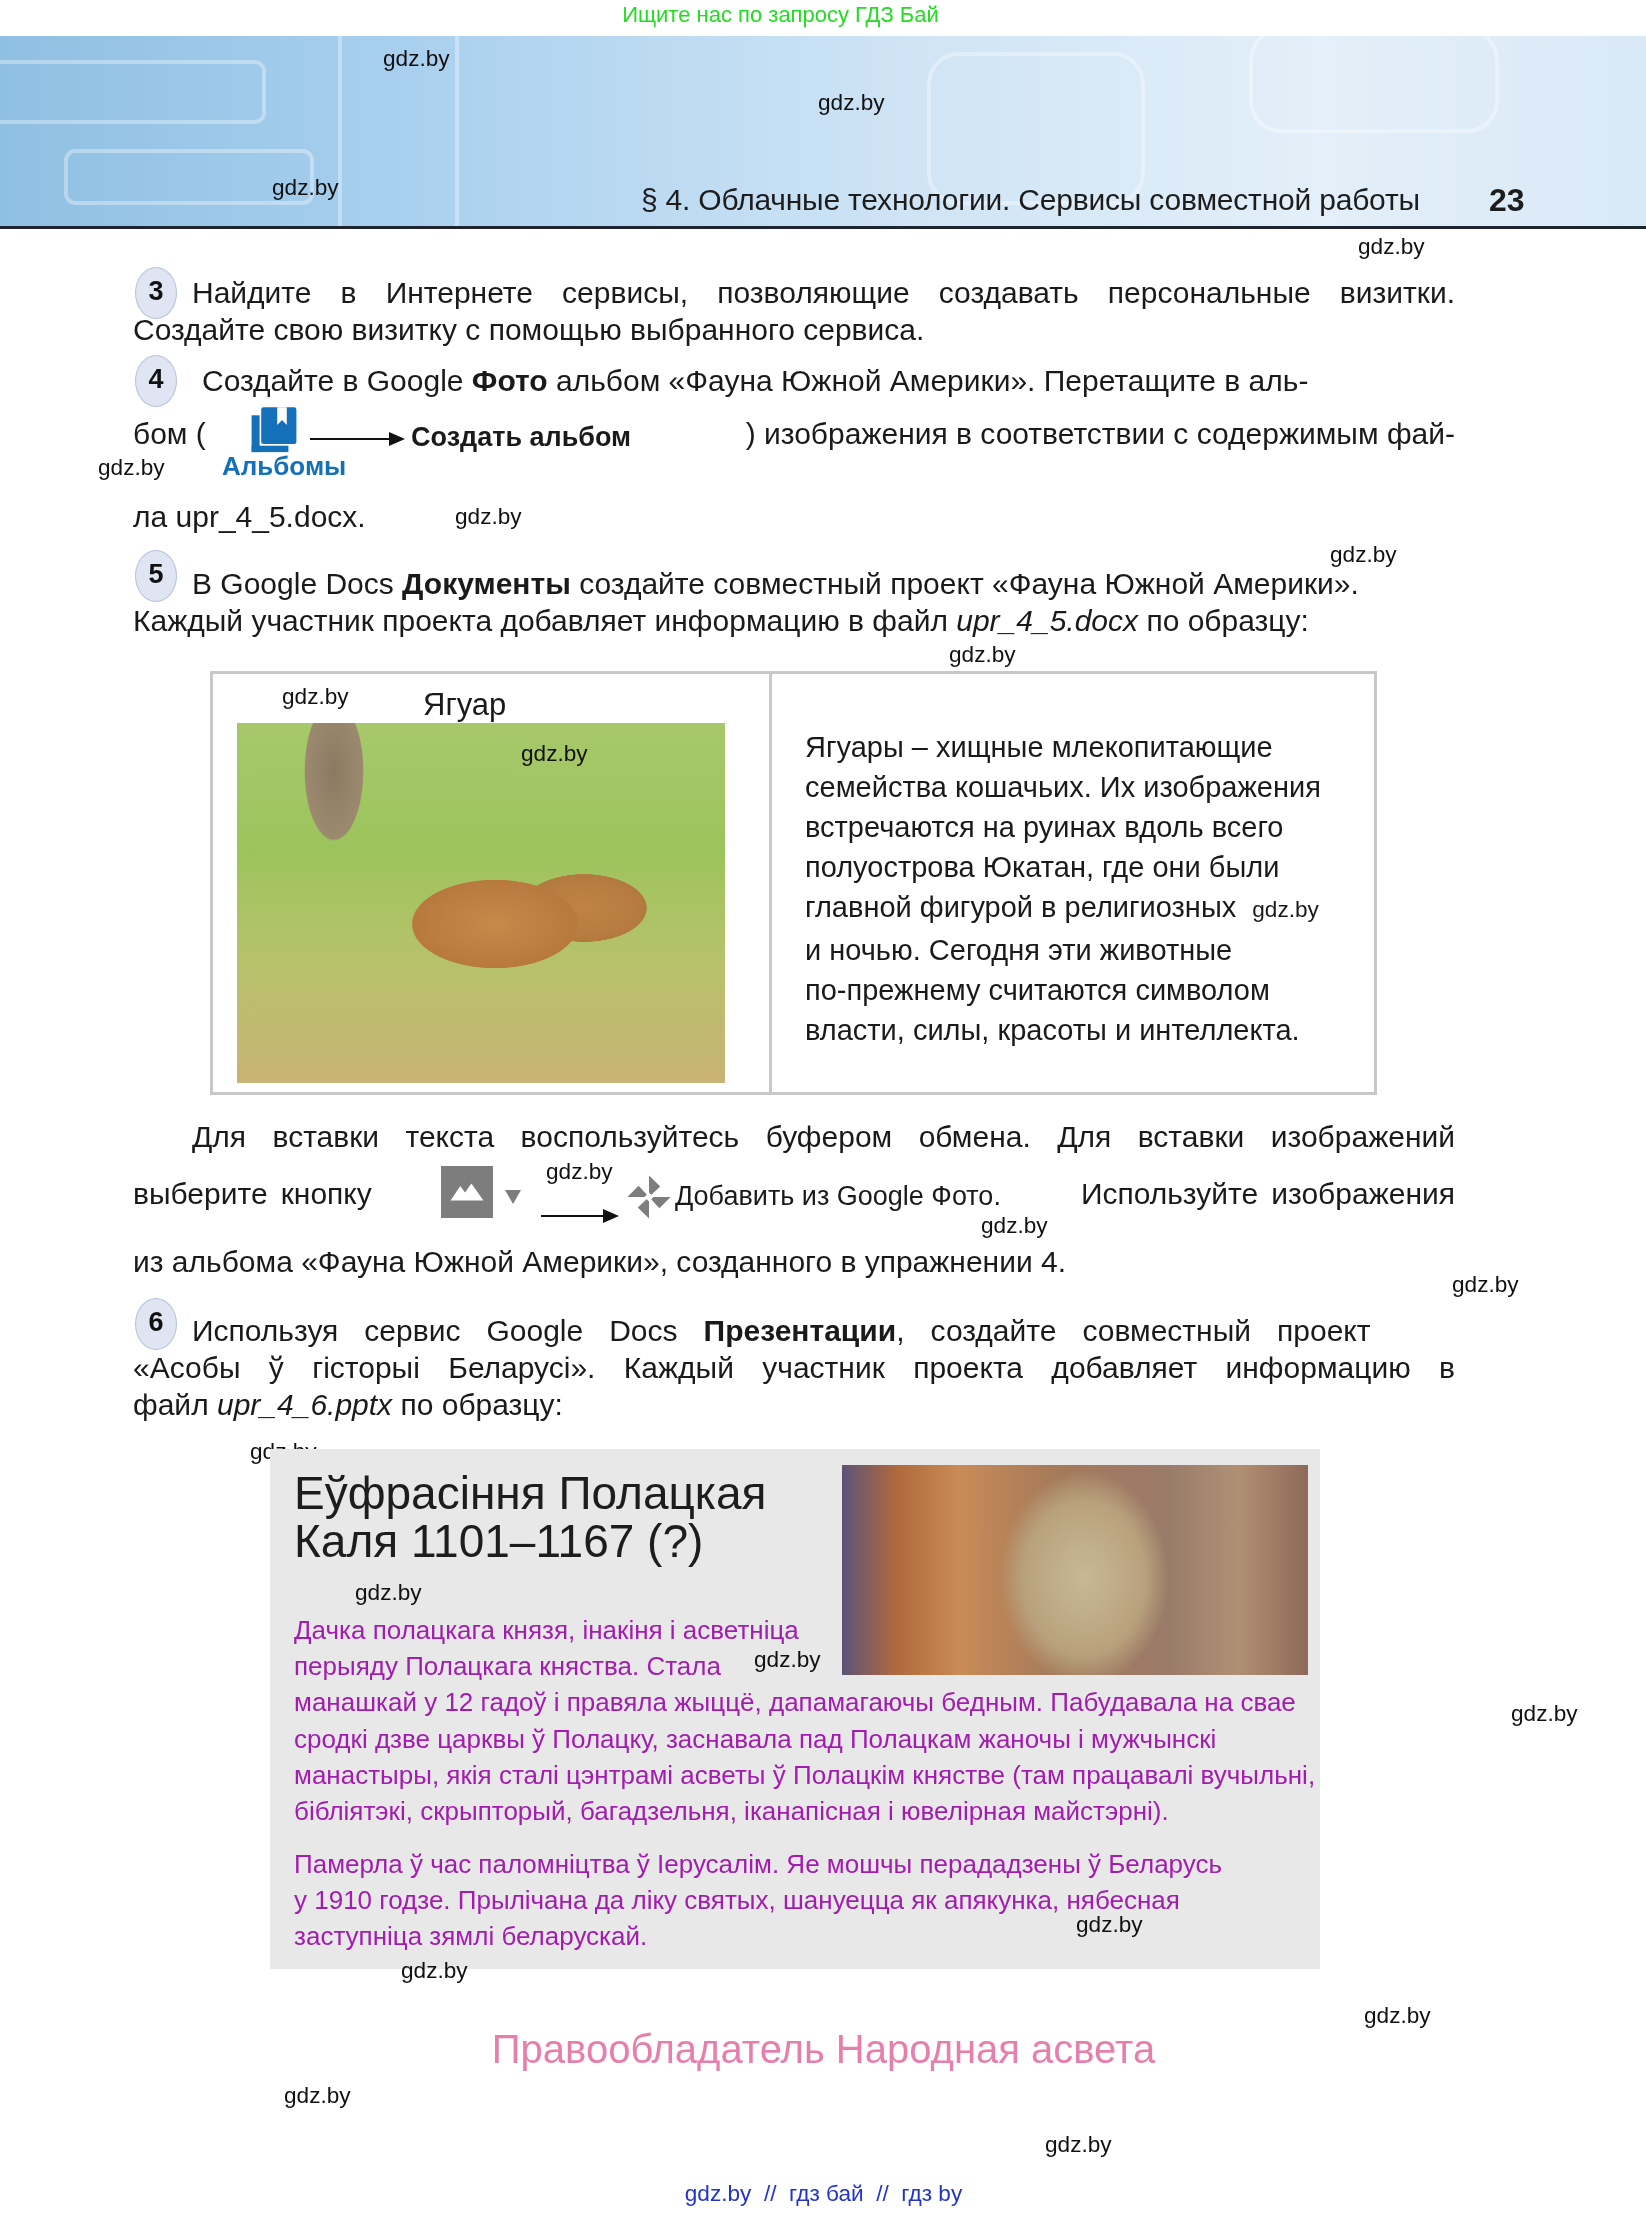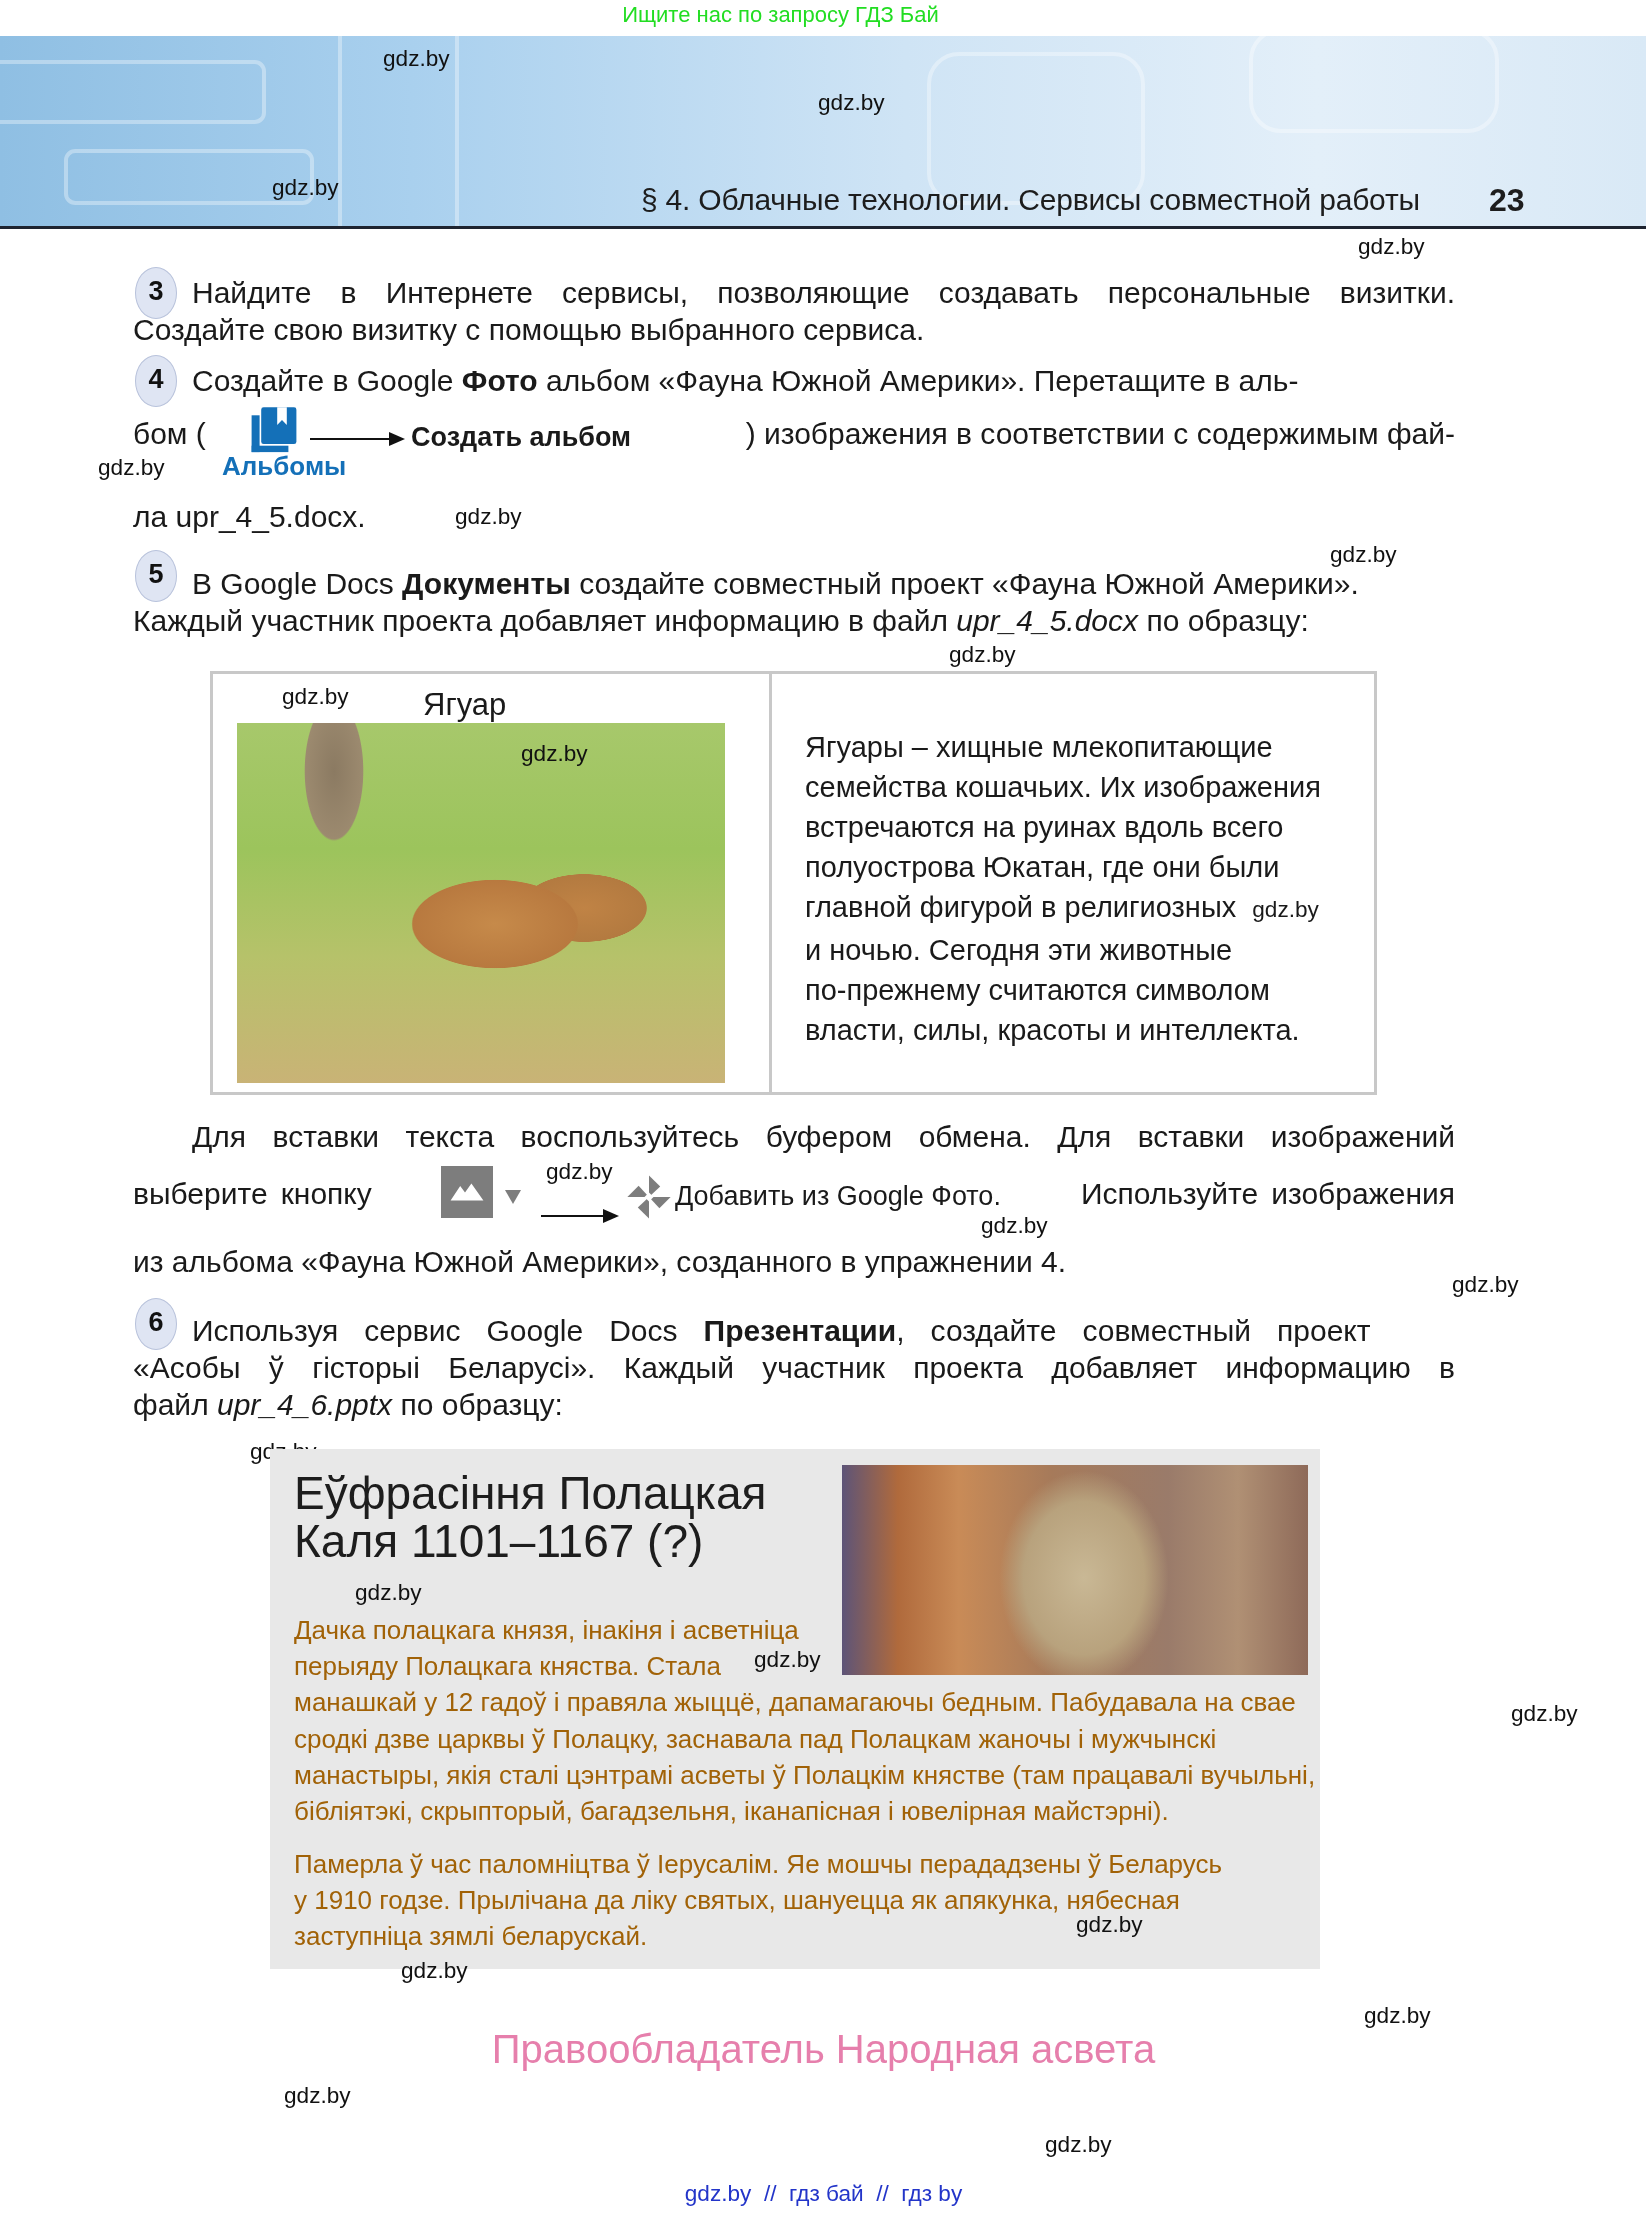--- a/index.html
+++ b/index.html
@@ -44,21 +44,21 @@
   }
   .jaguar-text { position: absolute; left: 592px; top: 53px; width: 548px; font-size: 29px; line-height: 40px; }
   .slide { position: absolute; left: 270px; top: 1449px; width: 1050px; height: 520px; background: #e8e8e8; }
   .slide-title { position: absolute; left: 24px; top: 20px; font-size: 46px; line-height: 48px; color: #1d1d1d; }
   .slide-img {
     position: absolute; left: 572px; top: 16px; width: 466px; height: 210px;
     background:
       radial-gradient(ellipse 121px 153px at 242px 113px, #c9b895 0%, #b8a27d 50%, transparent 70%),
       linear-gradient(90deg, #5d5478 0%, #b06a3c 12%, #c98b57 25%, #a67a5a 45%, #9a7b6a 70%, #b09074 85%, #8e6a59 100%);
   }
-  .slide-p { position: absolute; left: 24px; font-size: 26px; line-height: 36px; color: #a16207; white-space: nowrap; }
+  .slide-p { position: absolute; left: 24px; font-size: 26px; line-height: 36px; color: #a21caf; white-space: nowrap; }
   .copyright { position: absolute; top: 2027px; left: 0; width: 1647px; text-align: center; color: #e67fac; font-size: 40px; }
   .bottom-links { position: absolute; top: 2181px; left: 0; width: 1647px; text-align: center; color: #2335c9; font-size: 22.6px; }
   .img-btn { position: absolute; background: #7d7d7d; }
   .tri-down { position: absolute; width: 0; height: 0; border-left: 8.9px solid transparent; border-right: 8.9px solid transparent; border-top: 14.5px solid #7d7d7d; }
 </style>
 </head>
 <body>
 
 <div class="abs topnote">Ищите нас по запросу ГДЗ Бай</div>
 
@@ -74,21 +74,21 @@
   <span class="header-title">§ 4. Облачные технологии. Сервисы совместной работы</span>
   <span class="page-num">23</span>
 </div>
 <span class="wm" style="left:1358px;top:234px;">gdz.by</span>
 
 <div class="exnum" style="left:135px;top:267px;">3</div>
 <div class="line just" style="left:192px;top:276px;width:1263px;">Найдите в Интернете сервисы, позволяющие создавать персональные визитки.</div>
 <div class="line" style="left:133px;top:313px;">Создайте свою визитку с помощью выбранного сервиса.</div>
 
 <div class="exnum" style="left:135px;top:355px;">4</div>
-<div class="line" style="left:192px;top:364px;width:1263px;display:flex;justify-content:space-between;">
+<div class="line" style="left:202px;top:364px;width:1263px;display:flex;justify-content:space-between;">
   <span><span>Создайте в Google </span><b>Фото</b><span> альбом «Фауна Южной Америки». Перетащите в аль-</span></span>
 </div>
 <div class="line" style="left:133px;top:417px;">бом (</div>
 <svg class="albums-icon" style="left:250px;top:407px;" width="48" height="47" viewBox="0 0 60 58">
   <rect x="2" y="10" width="10" height="46" fill="#1470b8"></rect>
   <rect x="2" y="48" width="46" height="8" fill="#1470b8"></rect>
   <rect x="14" y="0" width="44" height="46" rx="3" fill="#1470b8"></rect>
   <path d="M34 0 h12 v22 l-6 -6 l-6 6 z" fill="#ffffff"></path>
 </svg>
 <div class="albums-label" style="left:222px;top:451px;">Альбомы</div>

